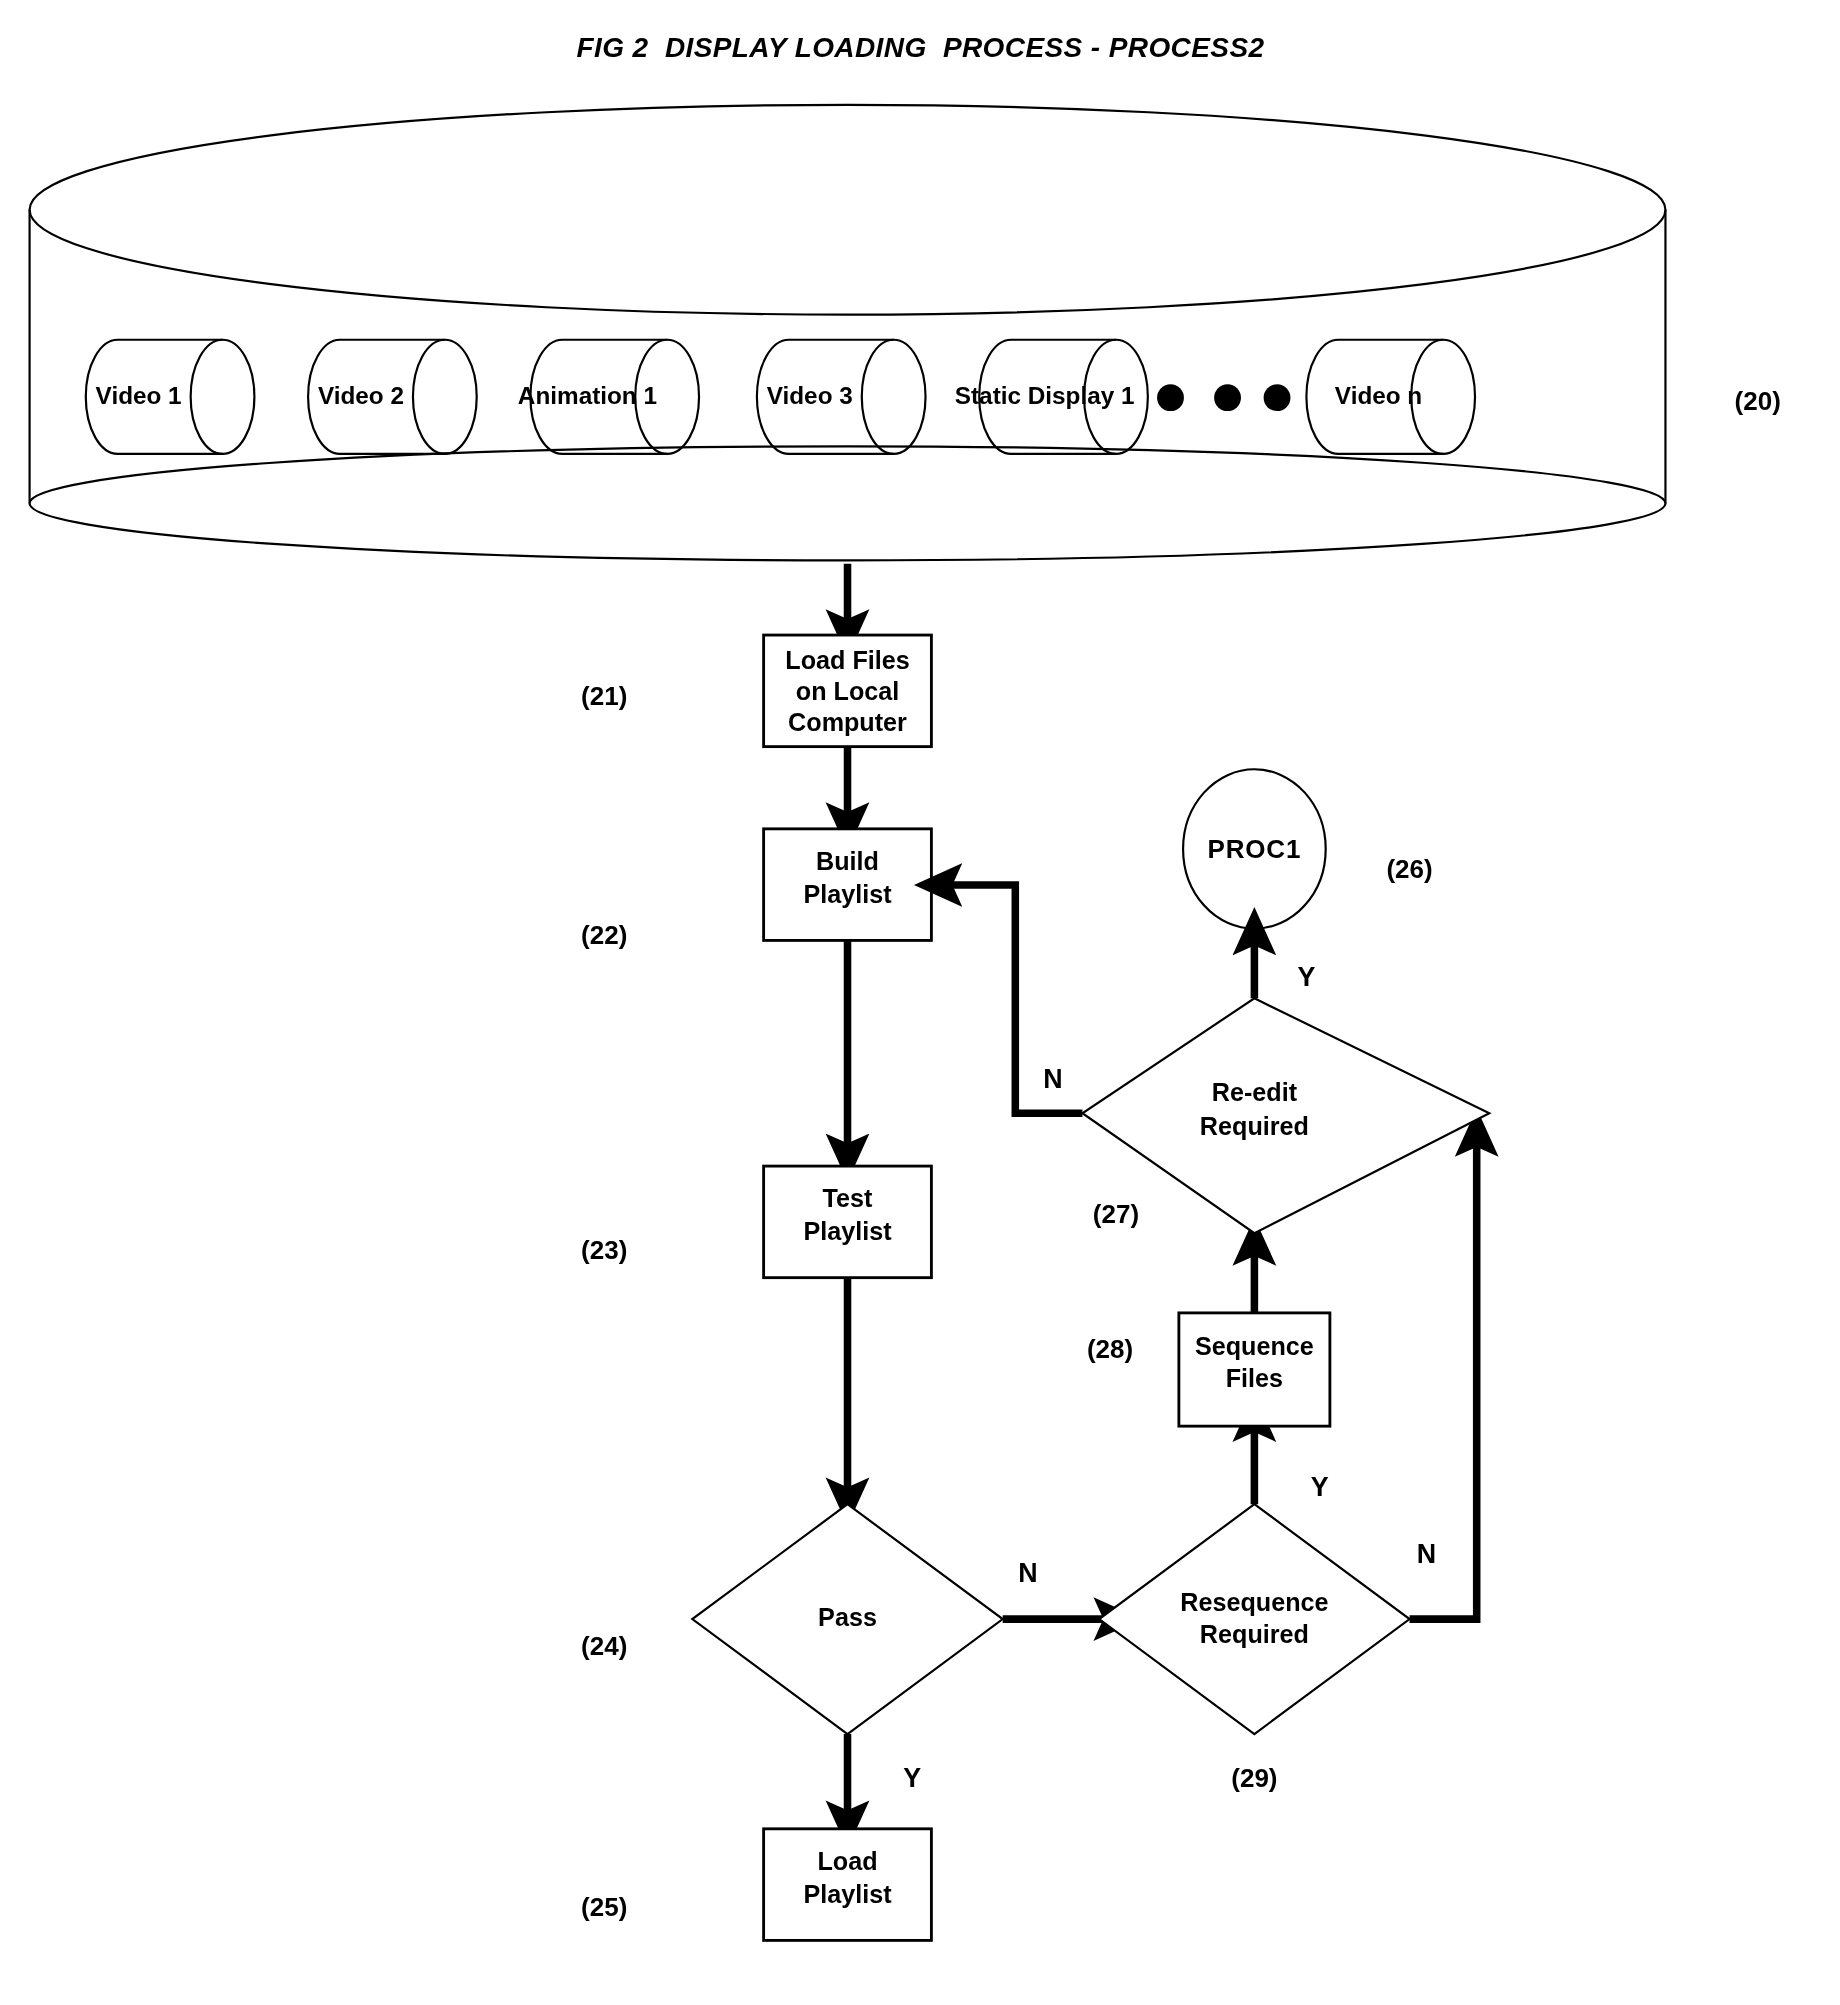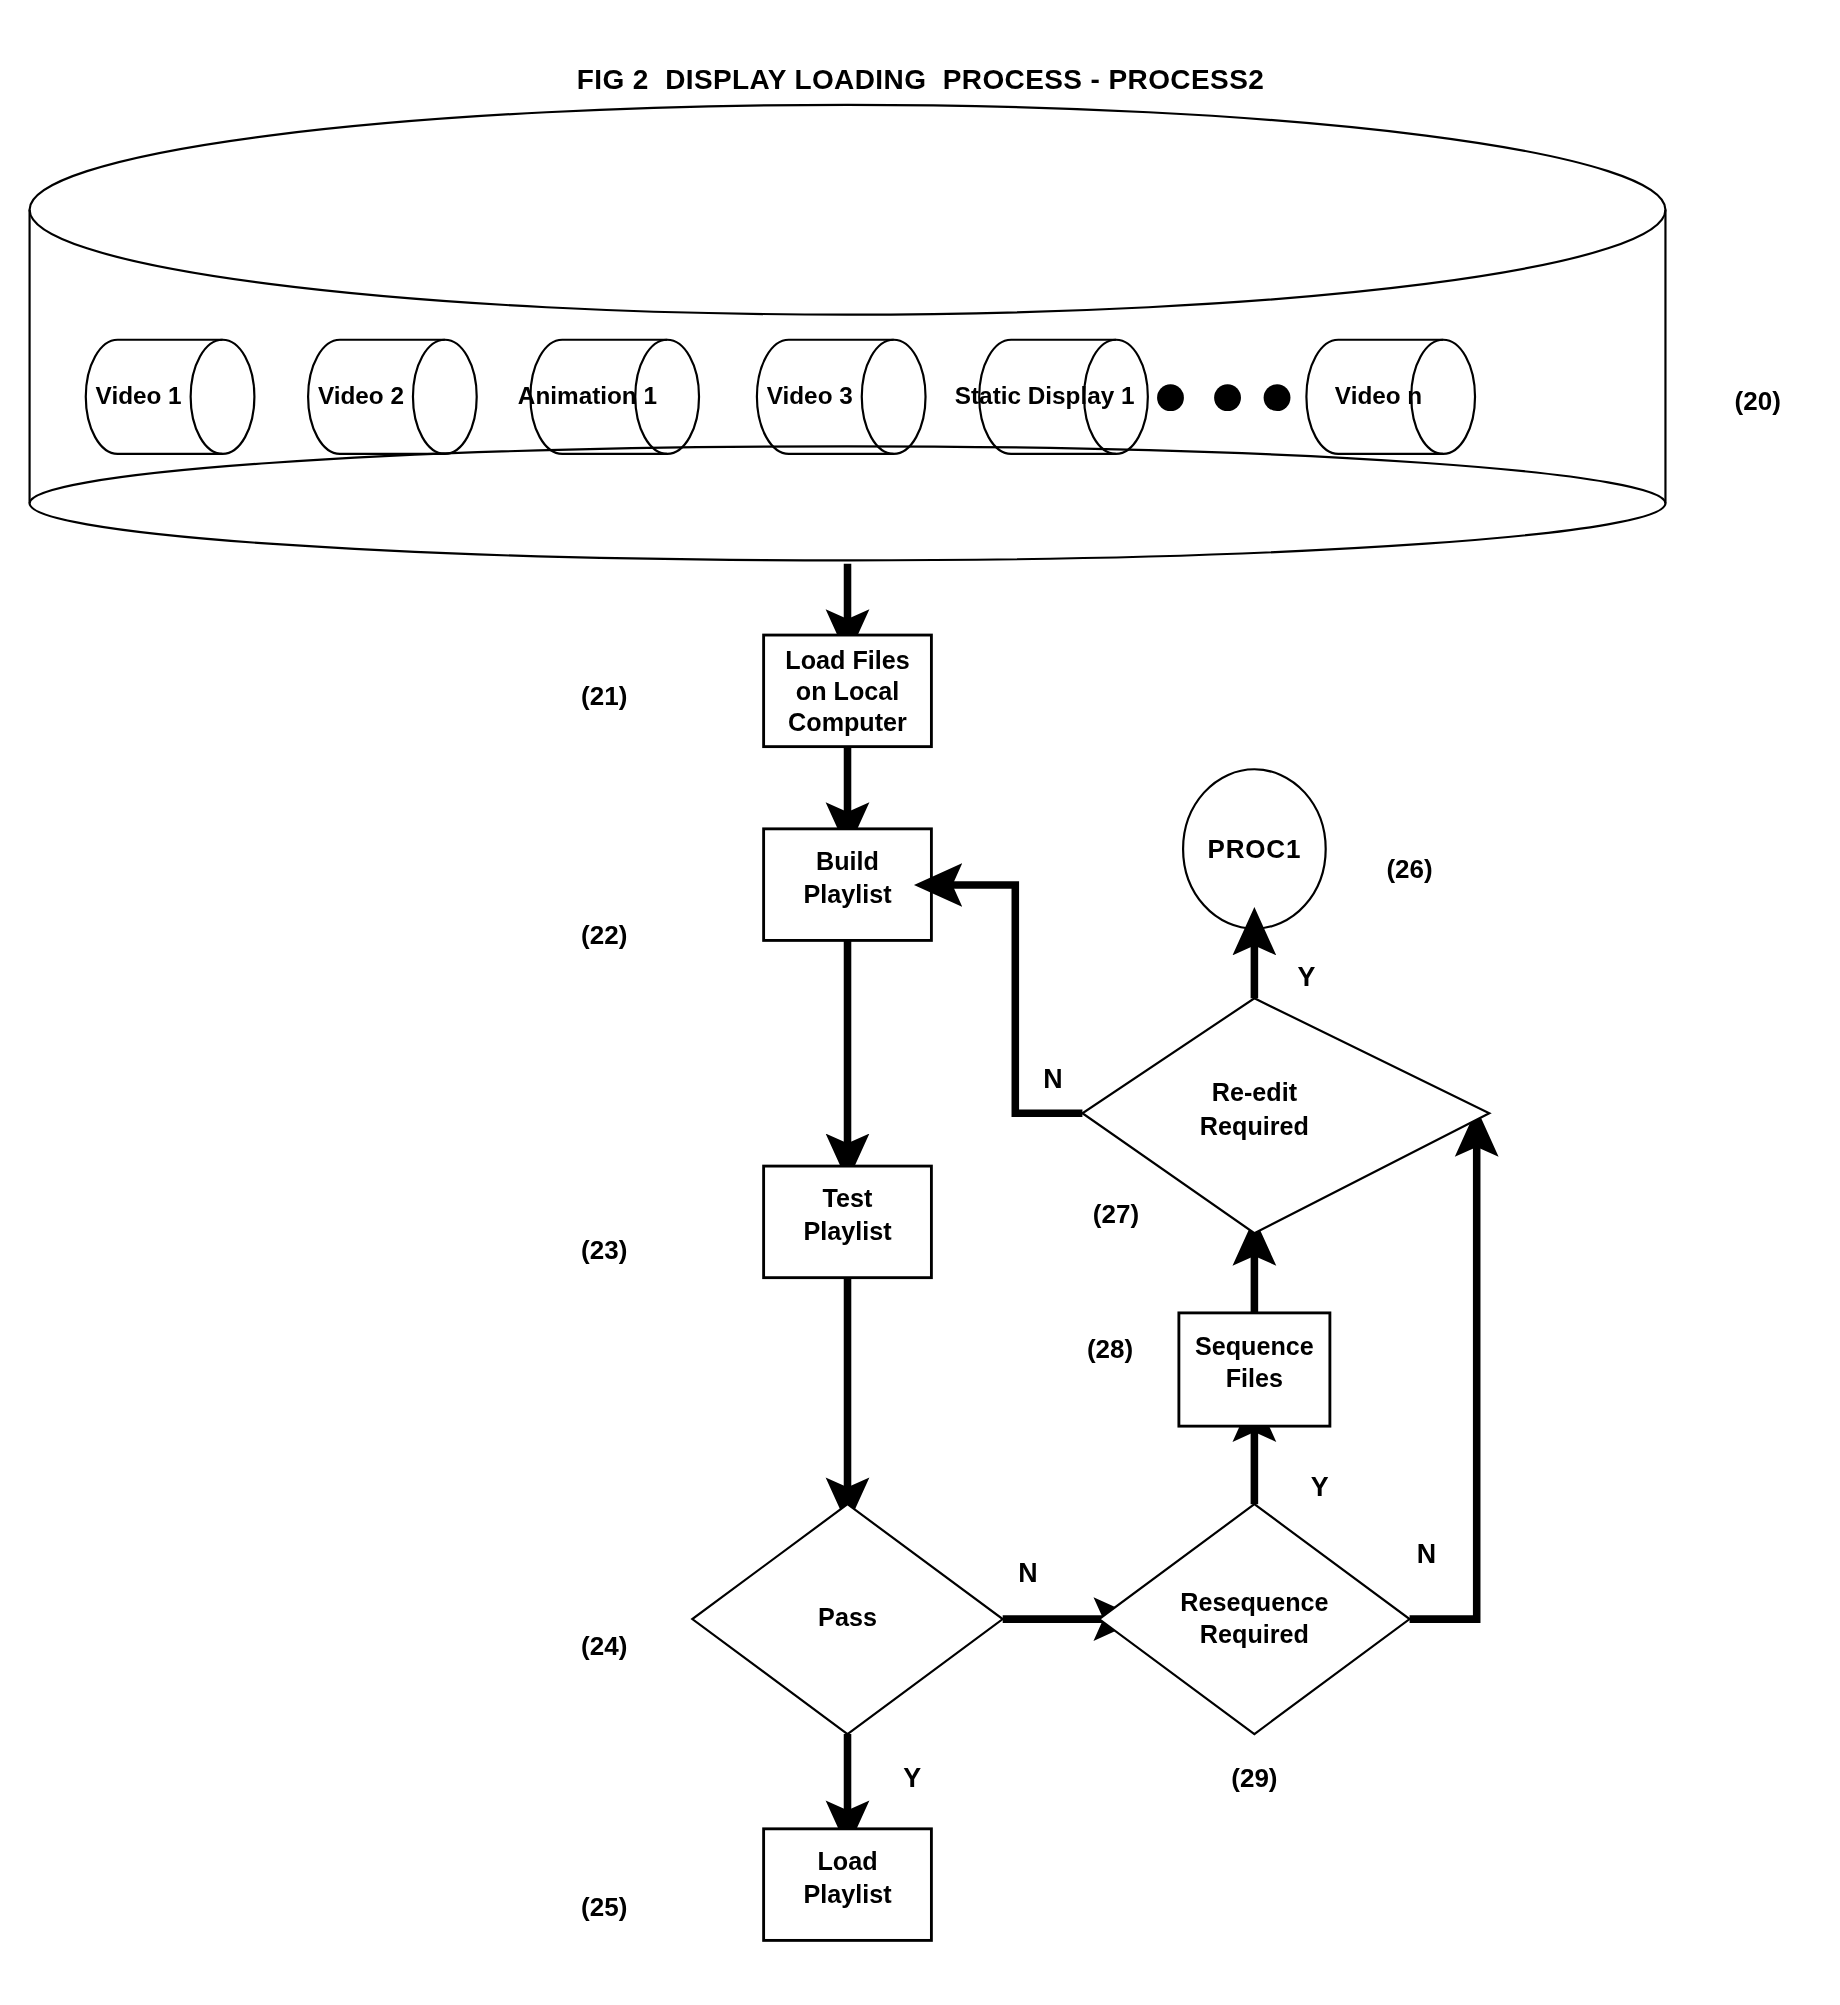--- a/index.html
+++ b/index.html
@@ -15,29 +15,30 @@
     overflow: hidden;
     position: relative;
   }
   #figure-root {
     position: relative;
     width: 1841px;
     height: 2005px;
   }
   .fig-title {
     position: absolute;
-    top: 64px;
+    top: 32px;
     left: 0;
     width: 1841px;
     text-align: center;
     font-family: "Liberation Sans", sans-serif;
     font-weight: bold;
     font-size: 28px;
     letter-spacing: 0.4px;
     white-space: pre;
+    font-style: italic;
   }
   svg.diagram {
     position: absolute;
     top: 0;
     left: 0;
     width: 1841px;
     height: 2005px;
   }
   svg.diagram text {
     font-family: "Liberation Sans", sans-serif;

